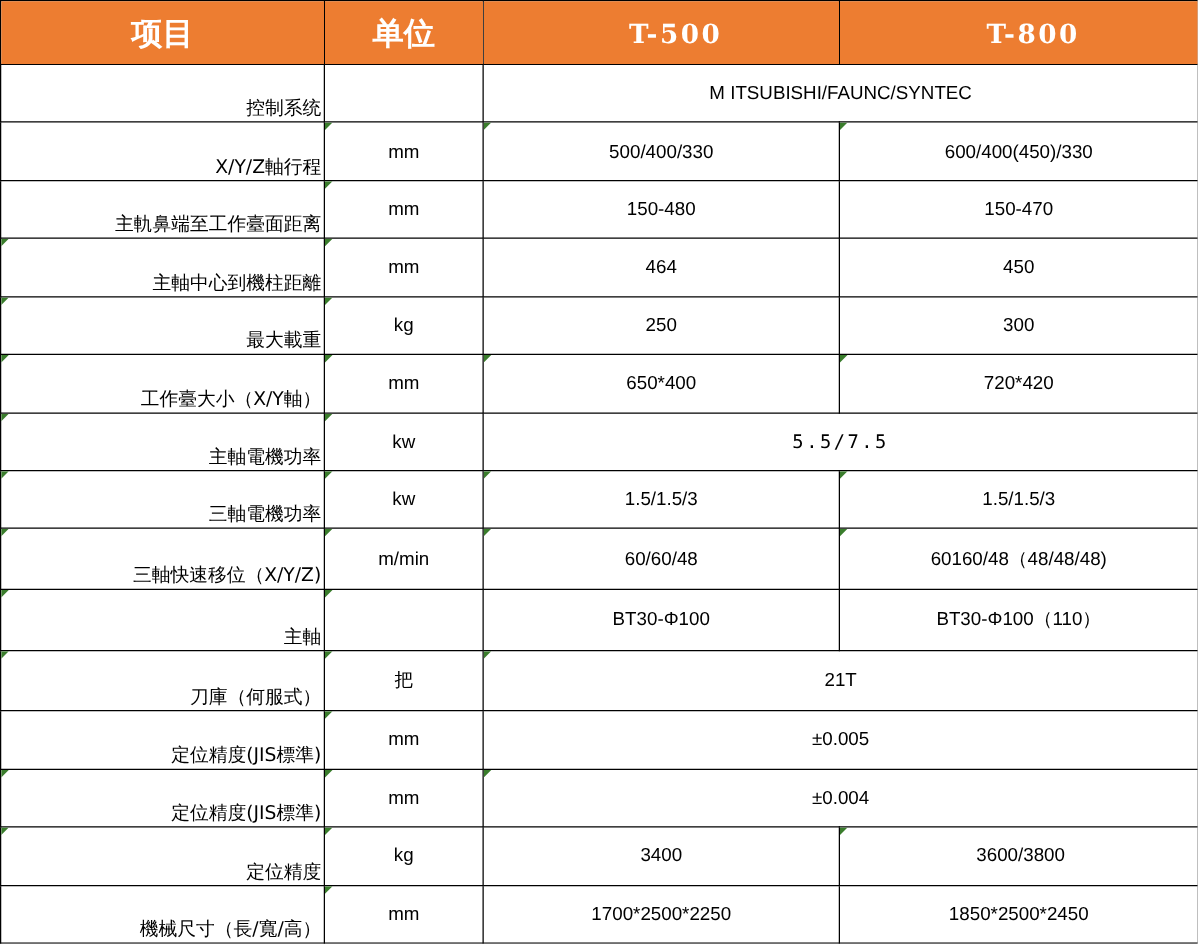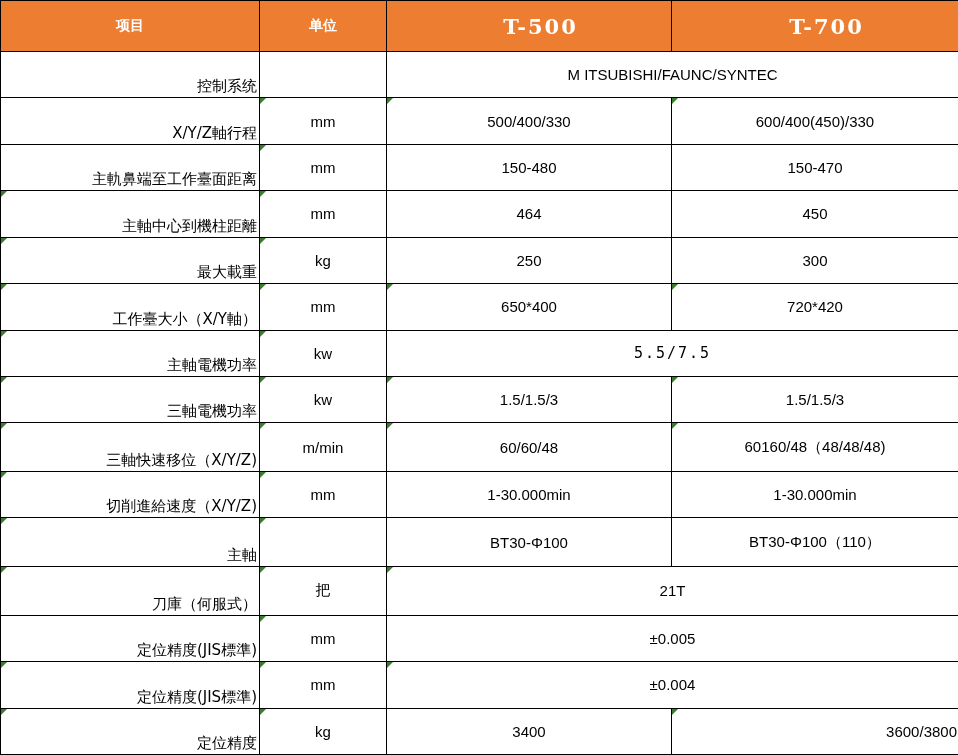--- a/index.html
+++ b/index.html
@@ -25,32 +25,32 @@
     white-space:nowrap;
   }
   tr.hdr{height:51px;}
   th{
     background:var(--header-bg);
     color:var(--header-text);
     font-weight:bold;
     text-align:center;
     vertical-align:middle;
   }
-  th.cn{font-size:14px;font-family:"DejaVu Sans",sans-serif;}
+  th.cn{font-size:25px;font-family:"DejaVu Sans",sans-serif;}
   th.model{font-size:21px;font-family:"DejaVu Serif",serif;letter-spacing:2px;padding-left:24px;}
   td.item{
     text-align:right;vertical-align:bottom;
     font-size:15px;padding:0 2px 1px 2px;
     font-family:"DejaVu Sans",sans-serif;color:#000;
   }
   td.unit,td.val{
     text-align:center;vertical-align:middle;
     font-size:15px;color:#000;
   }
-  td.val.left{text-align:right;padding-left:4px;}
+  td.val.left{text-align:center;padding-left:4px;}
   td.val.mono{font-family:"DejaVu Sans Mono",monospace;letter-spacing:2px;}
   .tri{
     position:absolute;top:0;left:0;width:0;height:0;
     border-top:6px solid var(--flag-green);
     border-right:6px solid transparent;
   }
 </style>
 </head>
 <body>
 
@@ -60,21 +60,21 @@
       <col style="width:127px">
       <col style="width:285px">
       <col style="width:287px">
   </colgroup>
 
   <tbody>
       <tr class="hdr">
     <th class="cn">项目</th>
     <th class="cn">单位</th>
     <th class="model">T-500</th>
-    <th class="model">T-700</th>
+    <th class="model">T-800</th>
   </tr>
 
   <tr>
     <td class="item">控制系统</td>
     <td class="unit"></td>
     <td class="val" colspan="2">M ITSUBISHI/FAUNC/SYNTEC</td>
   </tr>
 
   <tr>
     <td class="item">X/Y/Z軸行程</td>
@@ -126,26 +126,20 @@
     <td class="val"><span class="tri"></span><span>1.5/1.5/3</span></td>
   </tr>
 
   <tr>
     <td class="item"><span class="tri"></span><span>三軸快速移位（X/Y/Z)</span></td>
     <td class="unit"><span class="tri"></span><span>m/min</span></td>
     <td class="val"><span class="tri"></span><span>60/60/48</span></td>
     <td class="val"><span class="tri"></span><span>60160/48（48/48/48)</span></td>
   </tr>
 
-  <tr>
-    <td class="item"><span class="tri"></span><span>切削進給速度（X/Y/Z)</span></td>
-    <td class="unit"><span class="tri"></span><span>mm</span></td>
-    <td class="val">1-30.000min</td>
-    <td class="val">1-30.000min</td>
-  </tr>
 
   <tr>
     <td class="item"><span class="tri"></span><span>主軸</span></td>
     <td class="unit"><span class="tri"></span><span></span></td>
     <td class="val">BT30-Φ100</td>
     <td class="val">BT30-Φ100（110）</td>
   </tr>
 
   <tr>
     <td class="item"><span class="tri"></span><span>刀庫（何服式）</span></td>
@@ -166,14 +160,20 @@
     <td class="val" colspan="2"><span class="tri"></span><span>±0.004</span></td>
   </tr>
 
   <tr>
     <td class="item"><span class="tri"></span><span>定位精度</span></td>
     <td class="unit"><span class="tri"></span><span>kg</span></td>
     <td class="val">3400</td>
     <td class="val left"><span class="tri"></span><span>3600/3800</span></td>
   </tr>
 
+  <tr>
+    <td class="item">機械尺寸（長/寬/高）</td>
+    <td class="unit"><span class="tri"></span><span>mm</span></td>
+    <td class="val">1700*2500*2250</td>
+    <td class="val">1850*2500*2450</td>
+  </tr>
 </tbody>
   </table>
 
 </body></html>

